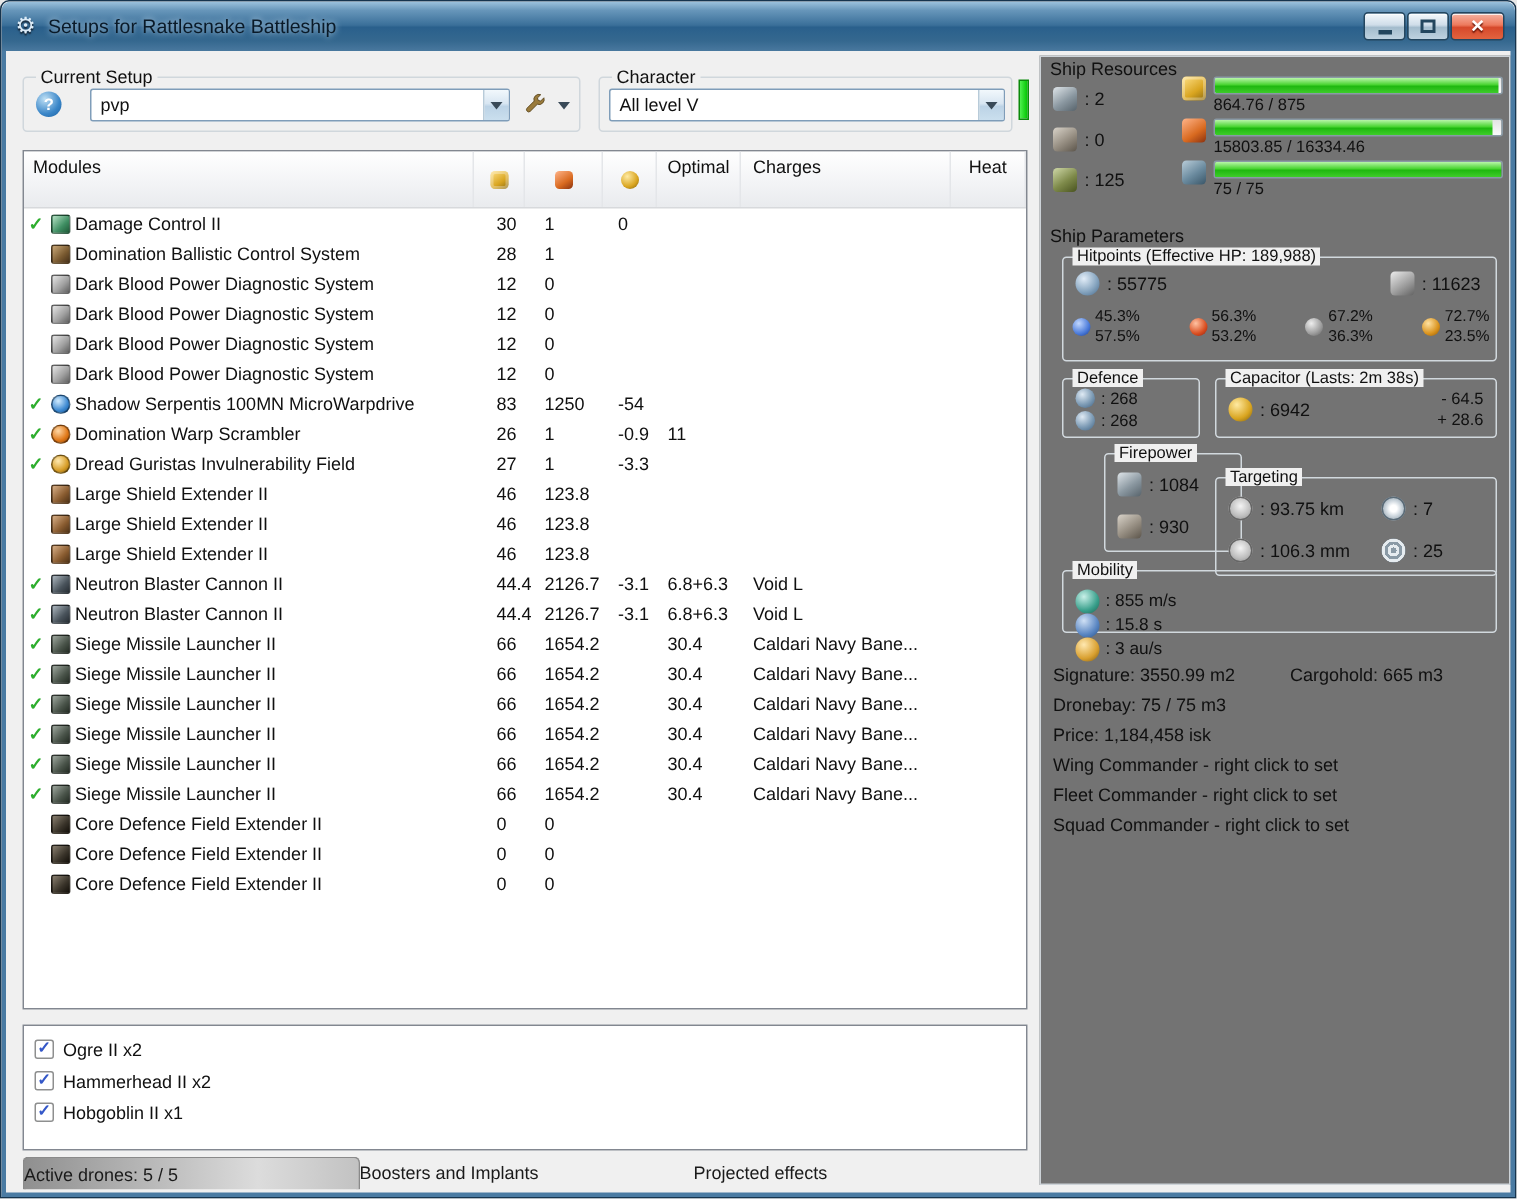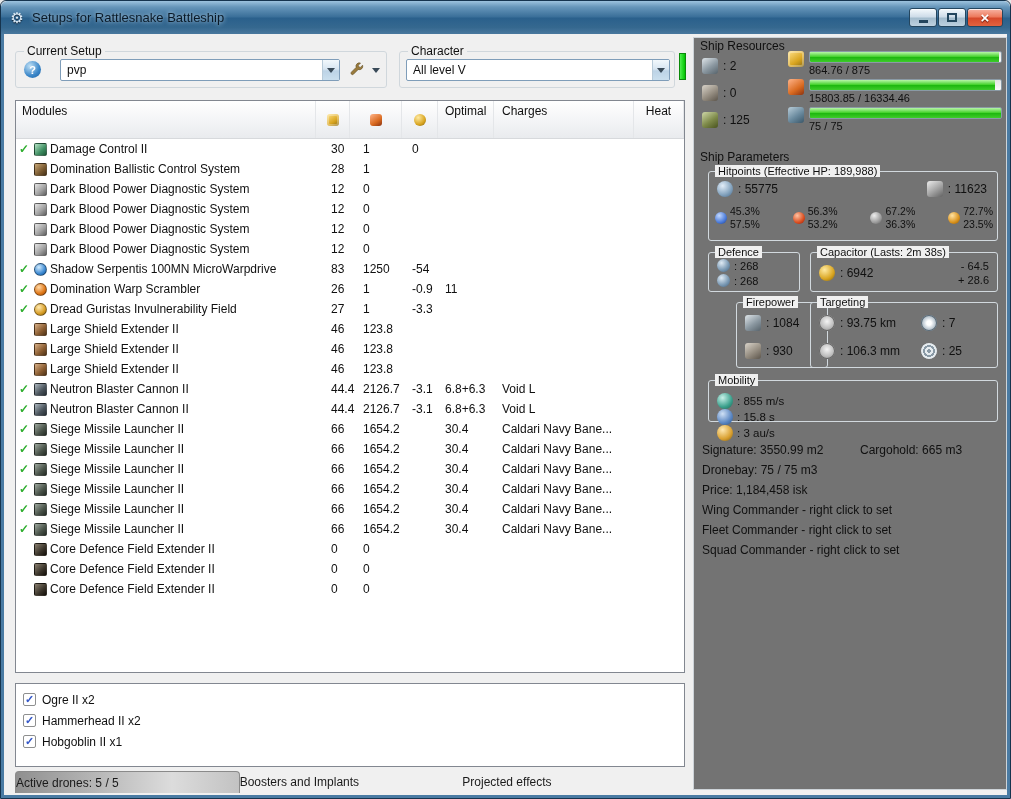--- a/index.html
+++ b/index.html
@@ -165,21 +165,21 @@
   .def-col .stat { font-size:11px; gap:4px; }
 
   .capacitor { left:116px; top:214px; width:188px; height:40px; }
   .cap-inner { position:absolute; top:4px; left:8px; right:8px; bottom:2px;
     display:flex; justify-content:space-between; align-items:center; }
   .cap-right { display:flex; flex-direction:column; align-items:flex-end; font-size:11px; line-height:14px; }
 
   .firepower { left:14px; top:264px; width:92px; height:66px;margin-left:28px; }
   .fp-col { position:absolute; top:12px; left:8px; display:flex; flex-direction:column; gap:12px; }
 
-  .targeting { left:116px; top:264px; width:188px; height:66px; }
+  .targeting { left:116px; top:280px; width:188px; height:66px; }
   .tg-grid { position:absolute; top:12px; left:8px; right:4px;
     display:grid; grid-template-columns:1fr 72px; row-gap:12px; }
 
   .mobility { left:14px; top:342px; width:290px; height:42px; }
   .mob-row { position:absolute; top:12px; left:8px; right:8px; display:flex; justify-content:space-between;flex-direction:column; }
   .mob-row .stat { font-size:11.5px; gap:4px; }
 
   .summary { position:absolute; left:8px; top:402px; right:4px; font-size:12px; }
   .sline { height:20px; line-height:20px; position:relative; white-space:nowrap; }
   .cargo { position:absolute; left:158px; }

